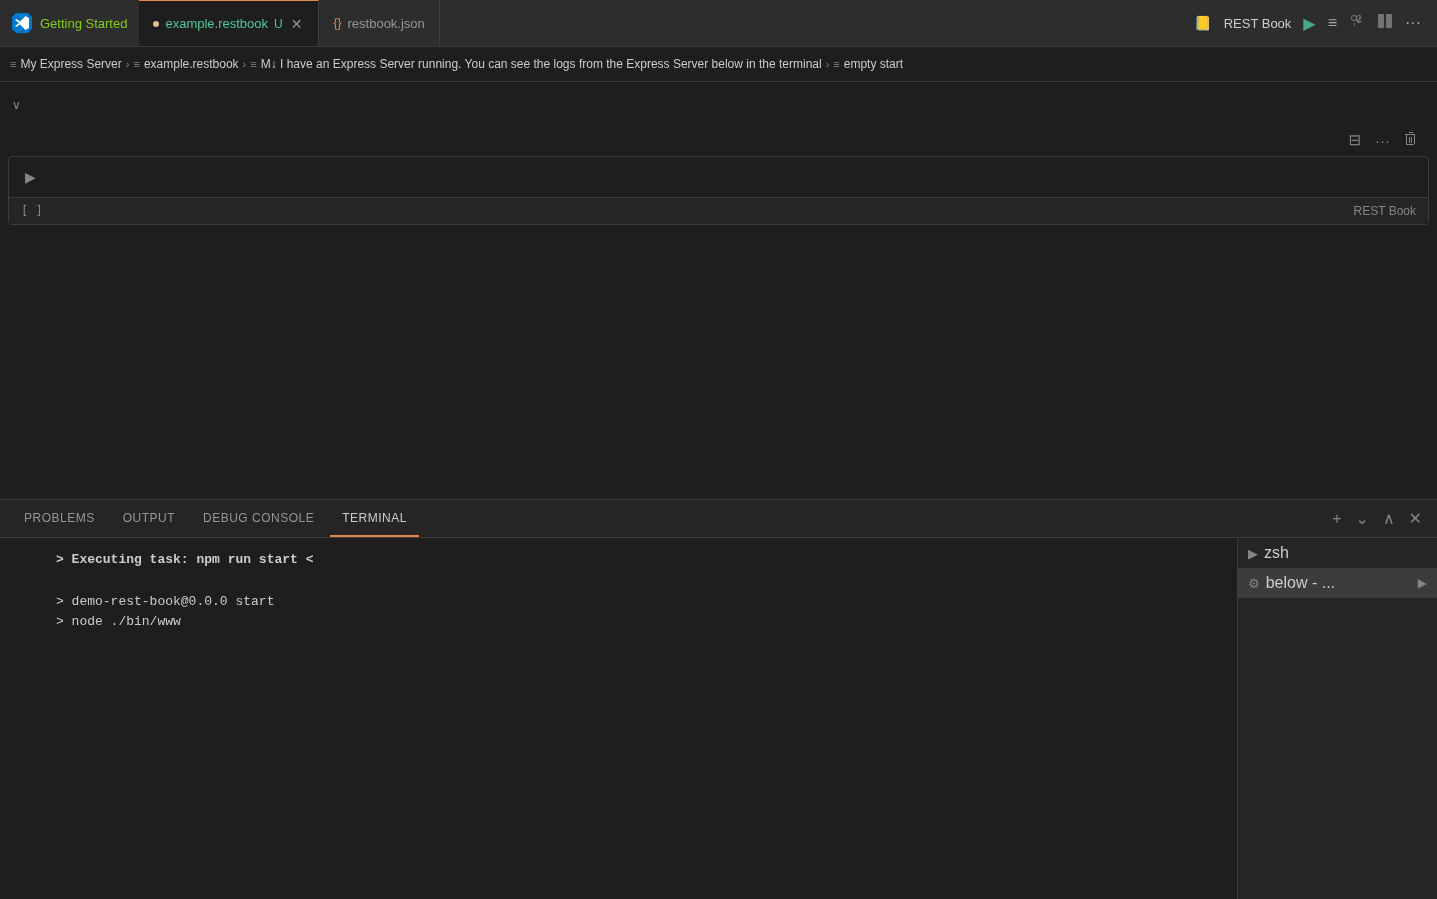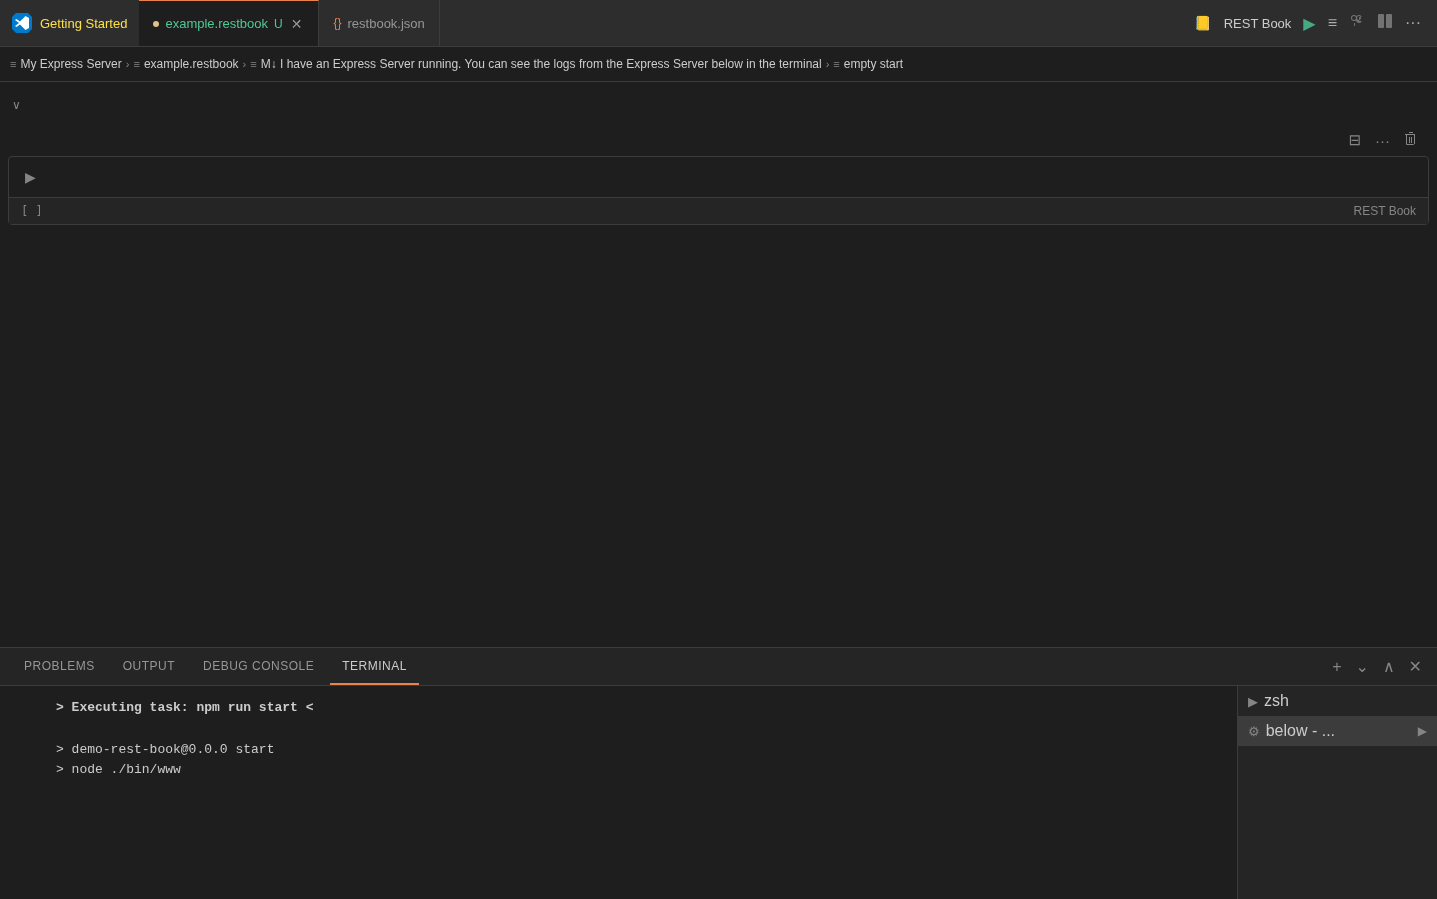--- a/index.html
+++ b/index.html
@@ -234,21 +234,21 @@
       flex: 1;
       background: #1e1e1e;
     }
 
     
     .panel-area {
       background: #1e1e1e;
       border-top: 1px solid #3c3c3c;
       display: flex;
       flex-direction: column;
-      height: 252px;
+      height: 400px;
       flex-shrink: 0;
     }
     .panel-tabs {
       display: flex;
       align-items: center;
       background: #252526;
       border-bottom: 1px solid #3c3c3c;
       height: 38px;
       padding: 0 12px;
       gap: 4px;
@@ -345,21 +345,21 @@
 </head>
 <body>
 
 <div class="title-bar">
   <div class="title-bar-left">
     <div class="vscode-logo">
       <svg width="16" height="16" viewBox="0 0 16 16" fill="none">
         <path d="M11.5 1L6 6.5L2.5 4L1 5L5 8L1 11L2.5 12L6 9.5L11.5 15L15 13V3L11.5 1Z" fill="white"></path>
       </svg>
     </div>
-    <span style="color:#fde047;font-size:13px;">Getting Started</span>
+    <span style="color:#84cc16;font-size:13px;">Getting Started</span>
   </div>
 
   <div class="tabs-area">
 
     <div class="tab active">
       <span class="tab-dot"></span>
       <span style="color:#4ec994;">example.restbook</span>
       <span style="color:#4ec994;font-size:12px;">U</span>
       <span class="tab-close">✕</span>
     </div>

